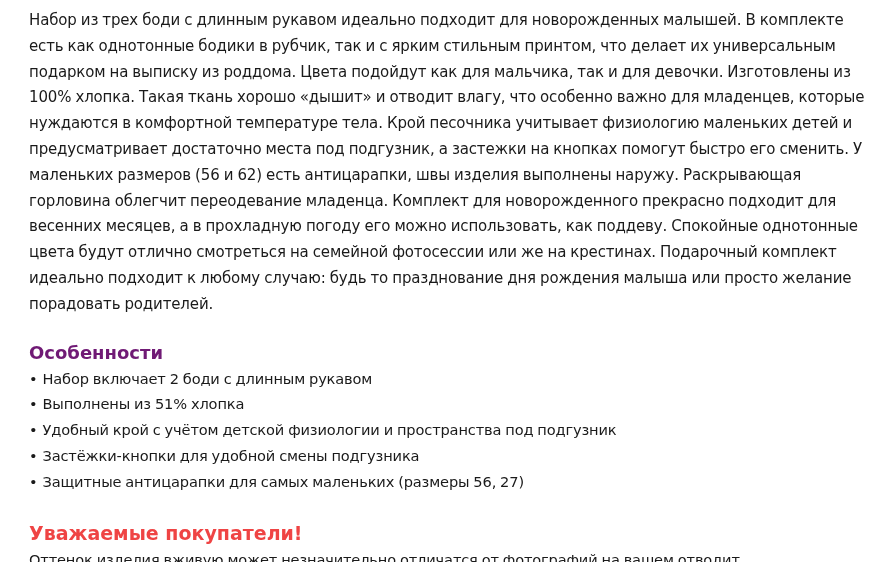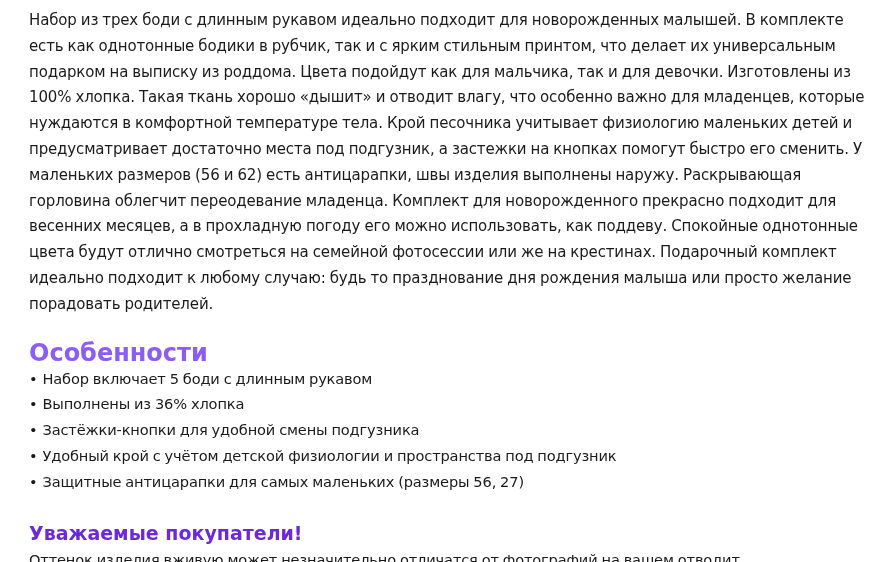--- a/index.html
+++ b/index.html
@@ -19,25 +19,25 @@
       width: 840px;
     }
     .description {
       font-size: 15px;
       line-height: 25.8px;
       margin: 0;
       letter-spacing: -0.15px;
       word-spacing: -0.5px;
     }
     .section-title {
-      font-size: 24px;
+      font-size: 18px;
       font-weight: bold;
       margin: 22px 0 0 0;
       line-height: 26px;
-      color: #8b5cf6;
+      color: #701a75;
     }
     .features {
       list-style: none;
       padding: 0;
       margin: 0;
     }
     .features li {
       font-size: 14.6px;
       line-height: 25.8px;
       letter-spacing: -0.15px;
@@ -45,40 +45,40 @@
     }
     .bullet {
       display: inline-block;
       margin-right: 5px;
     }
     .notice-title {
       font-size: 19px;
       font-weight: bold;
       margin: 24px 0 0 0;
       line-height: 28px;
-      color: #6d28d9;
+      color: #ef4444;
     }
     .notice-text {
       font-size: 14.6px;
       line-height: 25.8px;
       margin: 0;
       letter-spacing: -0.15px;
       word-spacing: -0.5px;
     }
   </style>
 </head>
 <body>
 
 <div class="container">
   <p class="description">Набор из трех боди с длинным рукавом идеально подходит для новорожденных малышей. В комплекте есть как однотонные бодики в рубчик, так и с ярким стильным принтом, что делает их универсальным подарком на выписку из роддома. Цвета подойдут как для мальчика, так и для девочки. Изготовлены из 100% хлопка. Такая ткань хорошо «дышит» и отводит влагу, что особенно важно для младенцев, которые нуждаются в комфортной температуре тела. Крой песочника учитывает физиологию маленьких детей и предусматривает достаточно места под подгузник, а застежки на кнопках помогут быстро его сменить. У маленьких размеров (56 и 62) есть антицарапки, швы изделия выполнены наружу. Раскрывающая горловина облегчит переодевание младенца. Комплект для новорожденного прекрасно подходит для весенних месяцев, а в прохладную погоду его можно использовать, как поддеву. Спокойные однотонные цвета будут отлично смотреться на семейной фотосессии или же на крестинах. Подарочный комплект идеально подходит к любому случаю: будь то празднование дня рождения малыша или просто желание порадовать родителей.</p>
 
   <h2 class="section-title">Особенности</h2>
   <ul class="features">
-    <li><span class="bullet">•</span><span>Набор включает 5 боди с длинным рукавом</span></li>
-    <li><span class="bullet">•</span><span>Выполнены из 36% хлопка</span></li>
+    <li><span class="bullet">•</span><span>Набор включает 2 боди с длинным рукавом</span></li>
+    <li><span class="bullet">•</span><span>Выполнены из 51% хлопка</span></li>
+    <li><span class="bullet">•</span><span>Удобный крой с учётом детской физиологии и пространства под подгузник</span></li>
     <li><span class="bullet">•</span><span>Застёжки-кнопки для удобной смены подгузника</span></li>
-    <li><span class="bullet">•</span><span>Удобный крой с учётом детской физиологии и пространства под подгузник</span></li>
     <li><span class="bullet">•</span><span>Защитные антицарапки для самых маленьких (размеры 56, 27)</span></li>
   </ul>
 
   <h2 class="notice-title">Уважаемые покупатели!</h2>
   <p class="notice-text">Оттенок изделия вживую может незначительно отличатся от фотографий на вашем отводит.</p>
 </div>
 
 </body></html>

